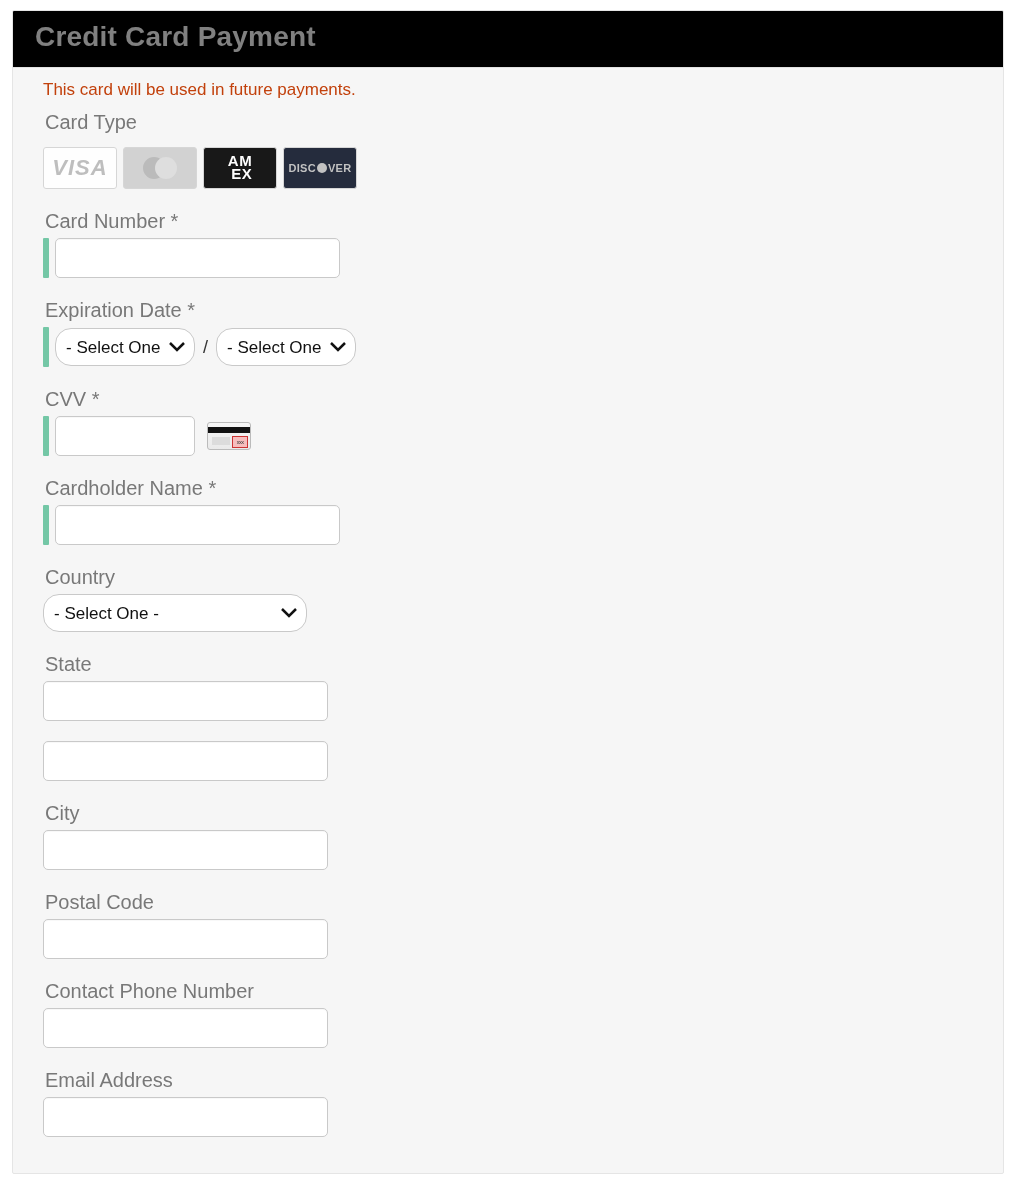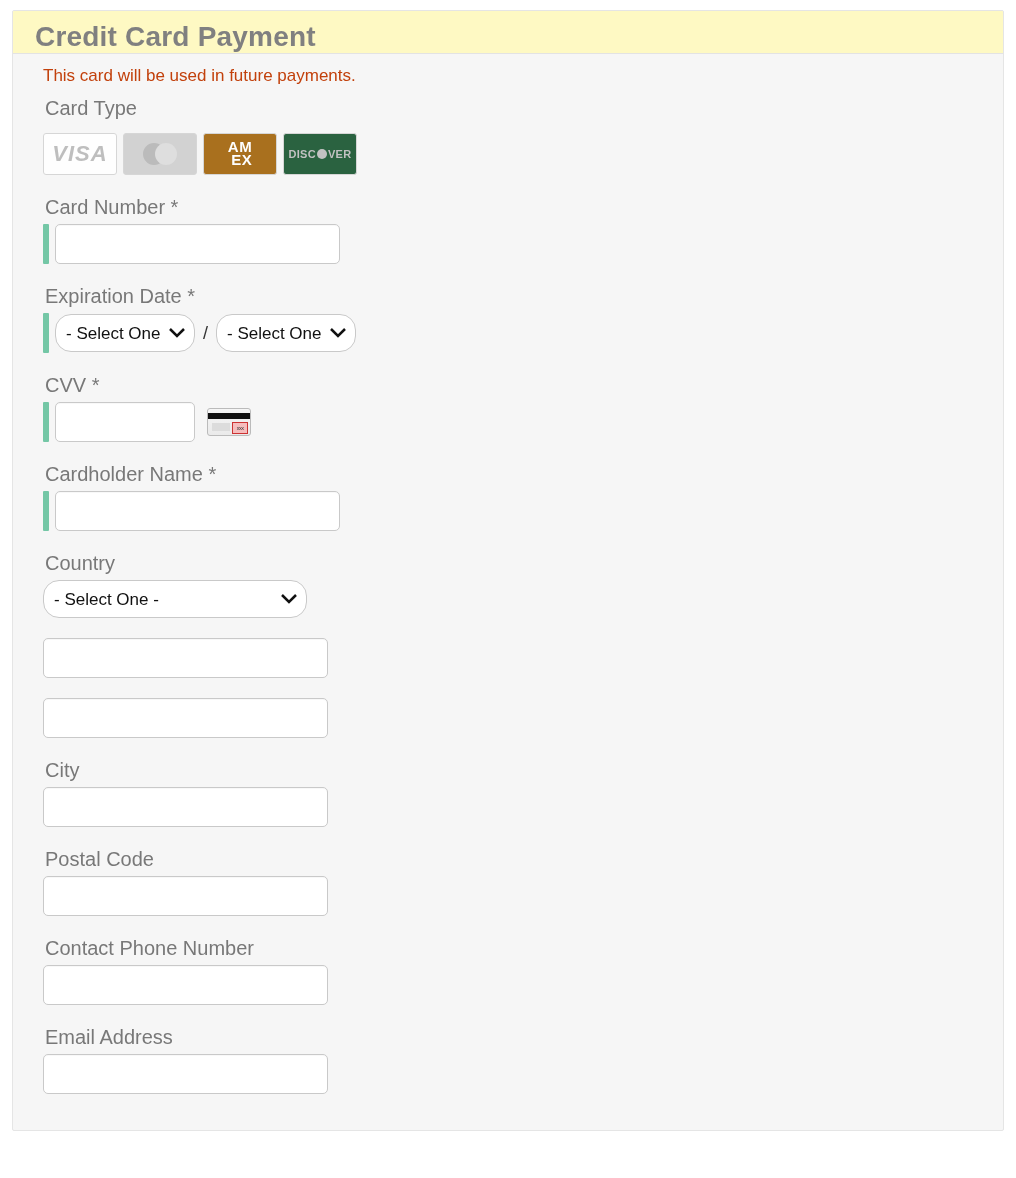--- a/index.html
+++ b/index.html
@@ -13,23 +13,24 @@
     box-sizing: border-box;
     padding: 10px 12px 20px 12px;
   }
   .panel {
     border: 1px solid #e5e5e5;
     border-radius: 2px;
     overflow: hidden;
     background: #f6f6f6;
   }
   .panel-header {
-    background: #fef9c3;
-    padding: 10px 18px 0 22px;
+    background: #000000;
+    padding: 10px 18px 14px 22px;
     border-bottom: 1px solid #e3e3e3;
+    text-decoration: underline;
   }
   .panel-header h1 {
     margin: 0;
     font-size: 28px;
     font-weight: bold;
     color: #808080;
     letter-spacing: .2px;
   }
   .panel-body {
     padding: 12px 30px 16px 30px;
@@ -153,33 +154,33 @@
     display: inline-flex;
   }
   .mc-circles span {
     width: 22px; height: 22px;
     border-radius: 50%;
     display: inline-block;
   }
   .mc-circles .c1 { background:#b5b5b5; }
   .mc-circles .c2 { background:#dcdcdc; margin-left:-10px; }
   .amex {
-    background: #a16207;
+    background: #000000;
   }
   .amex-box {
     line-height: .85;
     text-align: right;
     color: #fff;
     font-family: Arial, sans-serif;
     font-weight: 800;
     font-size: 15px;
     letter-spacing: .5px;
   }
   .discover {
-    background: #14532d;
+    background: #0f172a;
   }
   .discover-box {
     display: inline-flex;
     align-items:center;
     gap:1px;
     color: #bdbdbd;
     font-family: Arial, sans-serif;
     font-weight: 700;
     font-size: 11px;
     letter-spacing: .3px;
@@ -337,20 +338,21 @@
           <span class="chev">
             <svg width="18" height="12" viewBox="0 0 18 12">
                 <path d="M2 2 L9 9 L16 2" fill="none" stroke="#111" stroke-width="2.5"></path>
               </svg>
           </span>
         </span>
       </div>
     </div>
 
     <div class="field">
+      <span class="label">State</span>
       <div class="control-row">
         <input type="text" class="input-285" value="" style="">
       </div>
     </div>
 
 
     <div class="field">
       <div class="control-row">
         <input type="text" class="input-285" value="" style="">
       </div>

